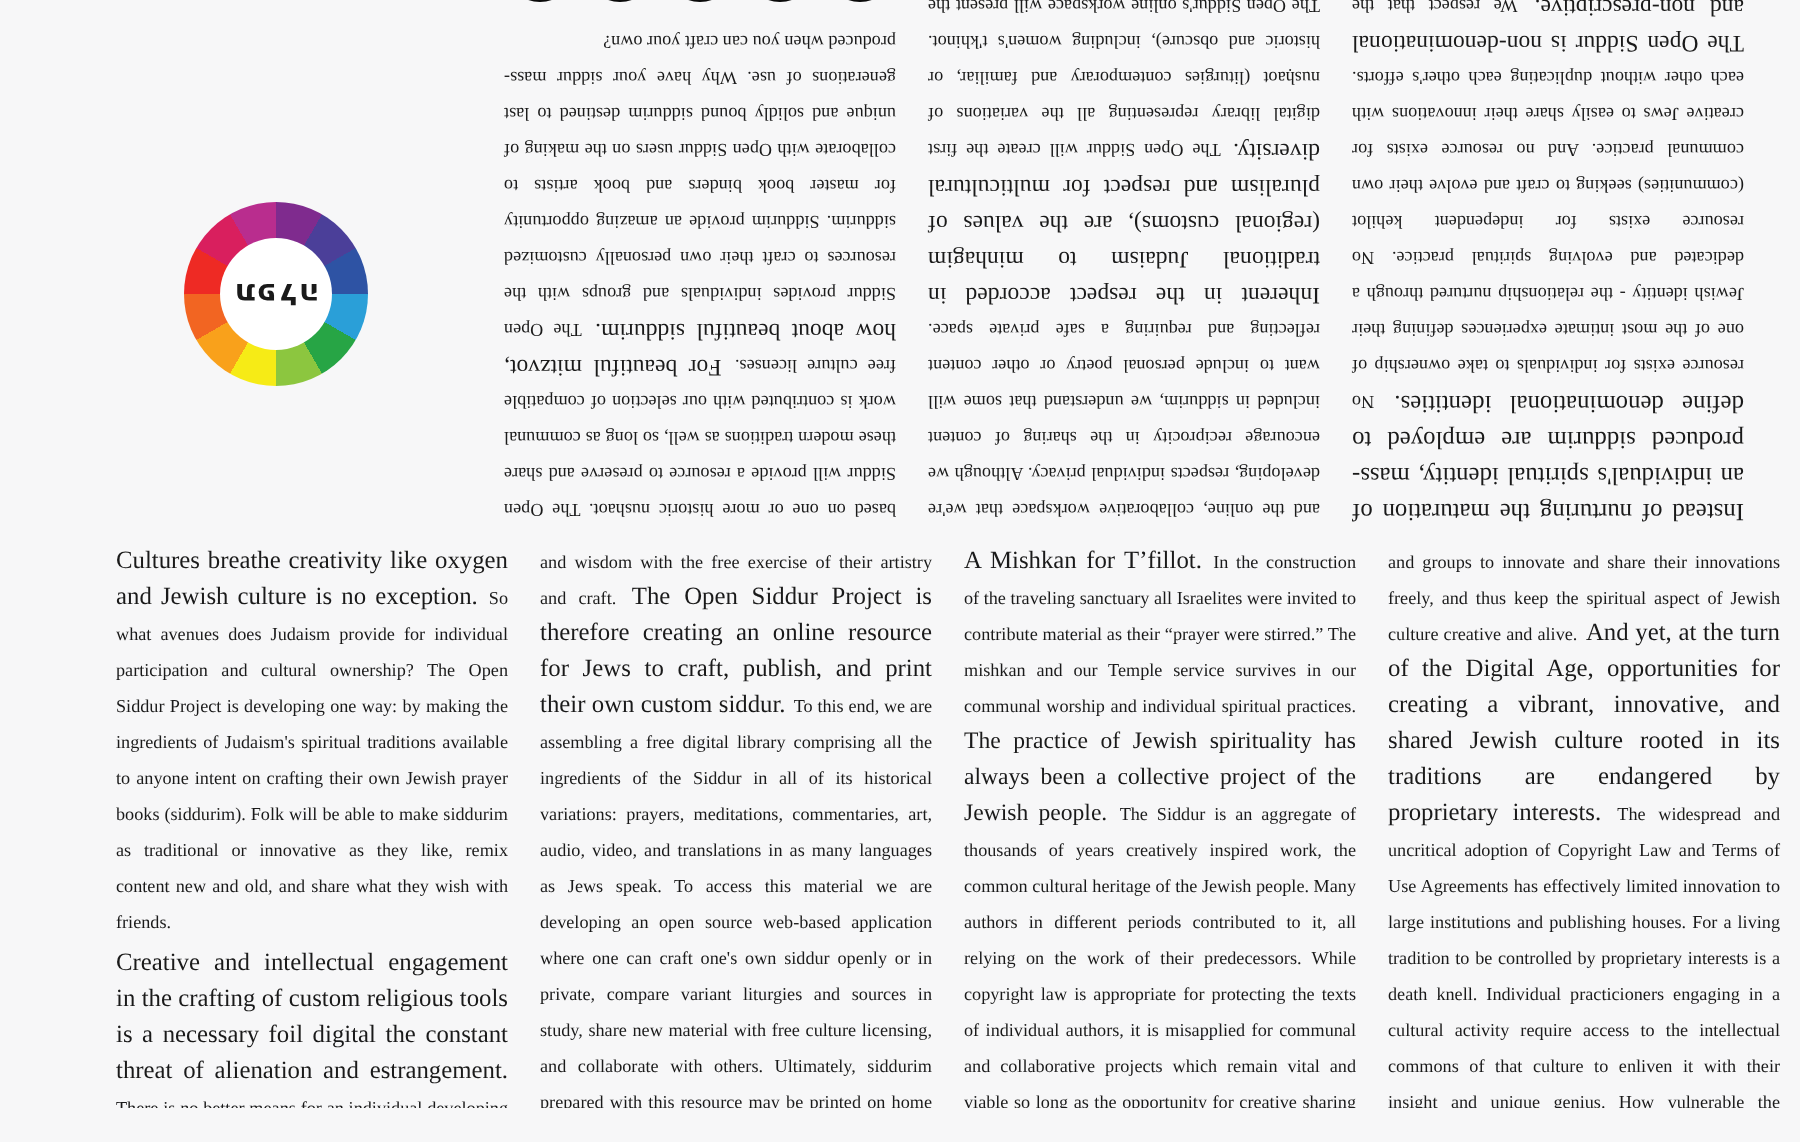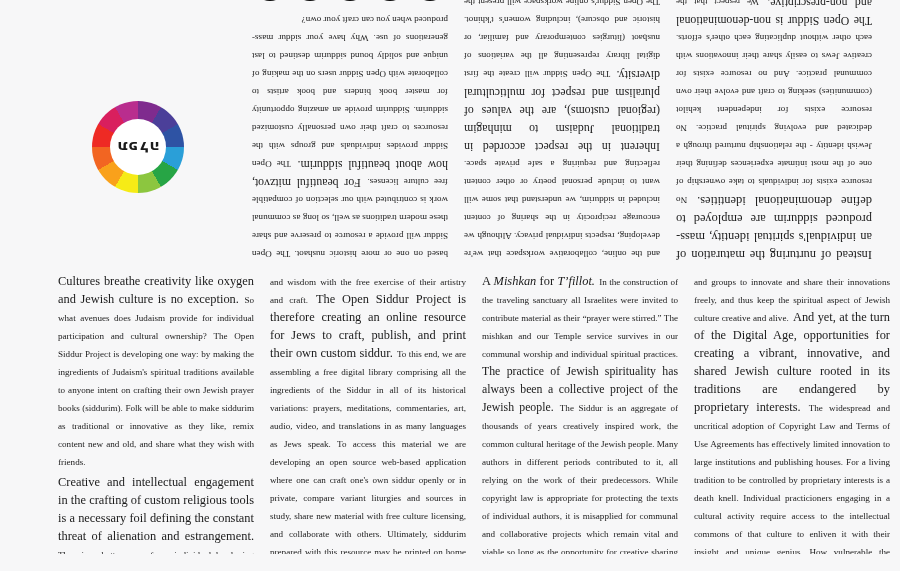--- a/index.html
+++ b/index.html
@@ -7,21 +7,21 @@
           font-family:"Liberation Serif",serif;color:#1a1a1a;}
   .page{position:absolute;left:0;width:900px;box-sizing:border-box;overflow:hidden;}
   .page-back{top:0;height:285px;transform:rotate(180deg);padding:20px 40px 6px 28px;}
   .page-front{top:268px;height:286px;padding:3px 28px 14px 40px;margin-left:18px;}
   .cols{display:flex;gap:16px;height:100%;}
   .col{flex:1;min-width:0;}
   p{margin:0;text-align:justify;}
   .body{font-size:9.1px;line-height:1.21;}
   .lead{font-size:12.4px;line-height:1.14;}
   .emph{font-size:11.8px;line-height:1.15;}
-  .it{font-style:italic;}
+  .it{}
   .para2{margin-top:3px;}
   
   .logo-wrap{width:92px;height:92px;border-radius:50%;margin:72px auto 0;position:relative;}
   .logo-inner{position:absolute;left:18px;top:18px;width:56px;height:56px;border-radius:50%;
               background:#fff;display:flex;align-items:center;justify-content:center;
               font-family:"DejaVu Sans",sans-serif;font-weight:bold;font-size:15px;letter-spacing:1px;}
   
   .cc-icons{display:flex;gap:6px;justify-content:center;margin-top:12px;}
   .cc{width:28px;height:28px;border:3px solid #0a0a0a;border-radius:50%;flex:0 0 auto;
       display:flex;align-items:center;justify-content:center;position:relative;
@@ -87,21 +87,21 @@
 
   <div class="page page-front">
     <div class="cols">
 
       <div class="col">
         <p>
           <span class="lead">Cultures breathe creativity like oxygen and Jewish culture is no exception.</span>
           <span class="body">So what avenues does Judaism provide for individual participation and cultural ownership? The Open Siddur Project is developing one way: by making the ingredients of Judaism's spiritual traditions available to anyone intent on crafting their own Jewish prayer books (siddurim). Folk will be able to make siddurim as traditional or innovative as they like, remix content new and old, and share what they wish with friends.</span>
         </p>
         <p class="para2">
-          <span class="lead">Creative and intellectual engagement in the crafting of custom religious tools is a necessary foil defining the constant threat of alienation and estrangement.</span>
+          <span class="lead">Creative and intellectual engagement in the crafting of custom religious tools is a necessary foil digital the constant threat of alienation and estrangement.</span>
           <span class="body">There is no better means for an individual developing a true sense of ownership than by wedding their knowledge</span>
         </p>
       </div>
 
       <div class="col">
         <p>
           <span class="body">and wisdom with the free exercise of their artistry and craft.</span>
           <span class="lead">The Open Siddur Project is therefore creating an online resource for Jews to craft, publish, and print their own custom siddur.</span>
           <span class="body">To this end, we are assembling a free digital library comprising all the ingredients of the Siddur in all of its historical variations: prayers, meditations, commentaries, art, audio, video, and translations in as many languages as Jews speak. To access this material we are developing an open source web-based application where one can craft one's own siddur openly or in private, compare variant liturgies and sources in study, share new material with free culture licensing, and collaborate with others. Ultimately, siddurim prepared with this resource may be printed on home printers, by an on-demand print shop, or with the aid of a master book binder.</span>
         </p>

